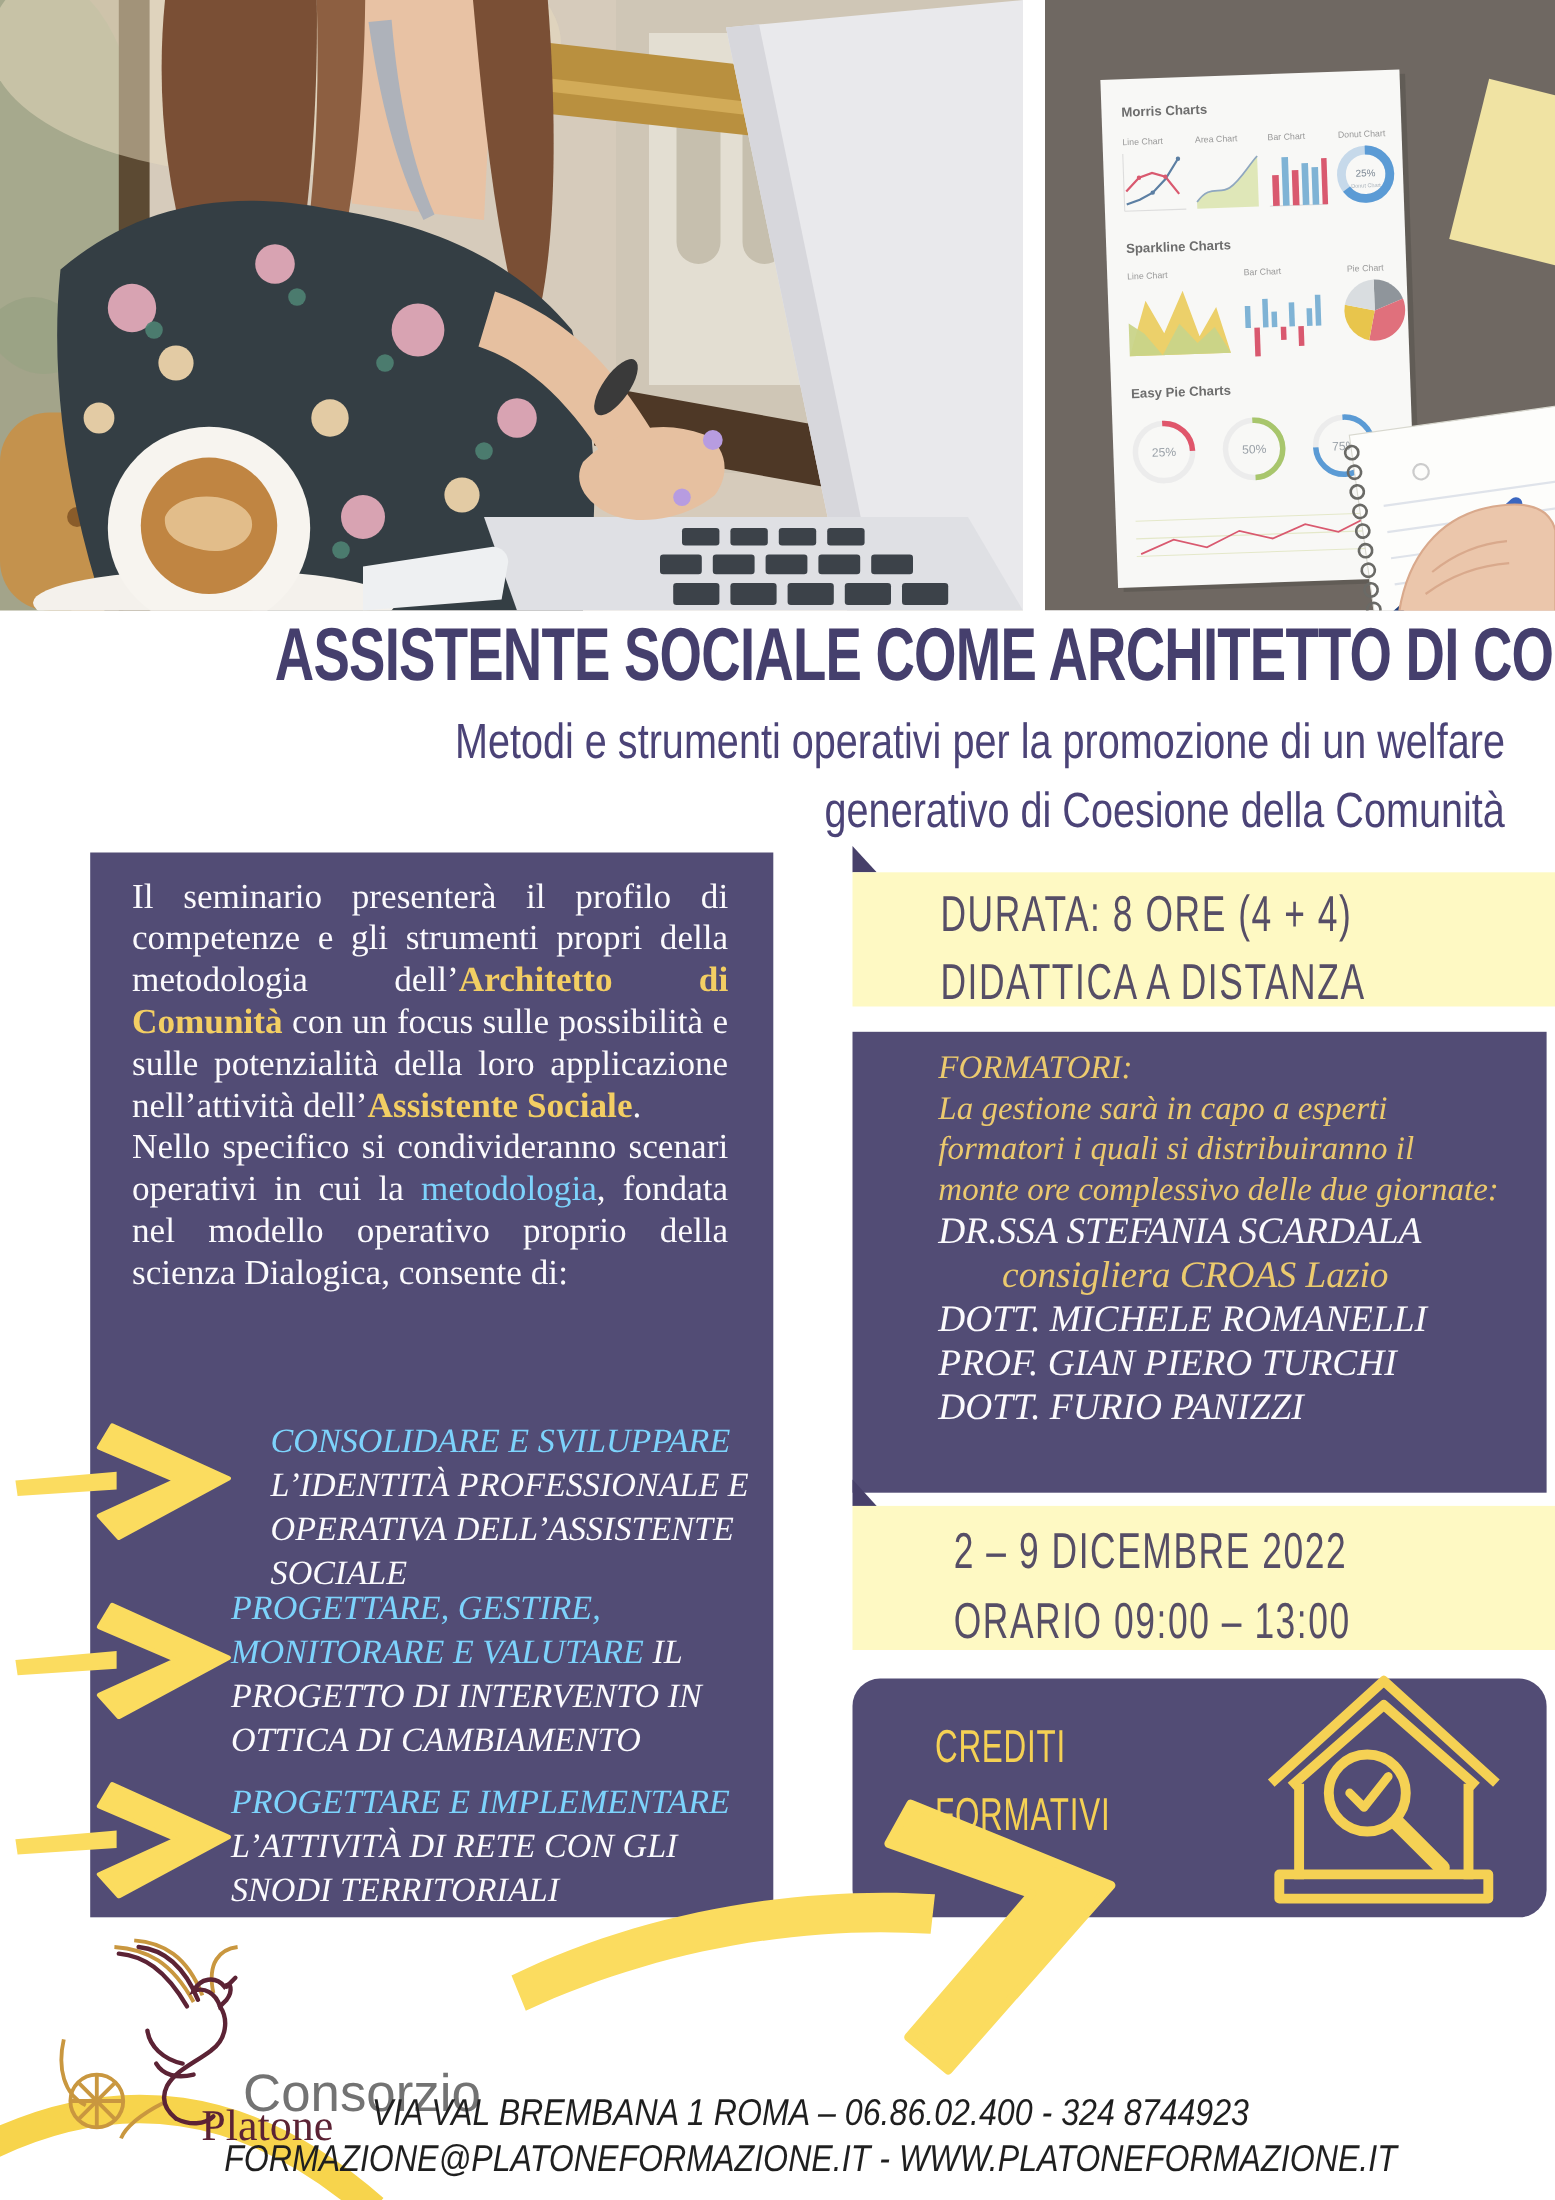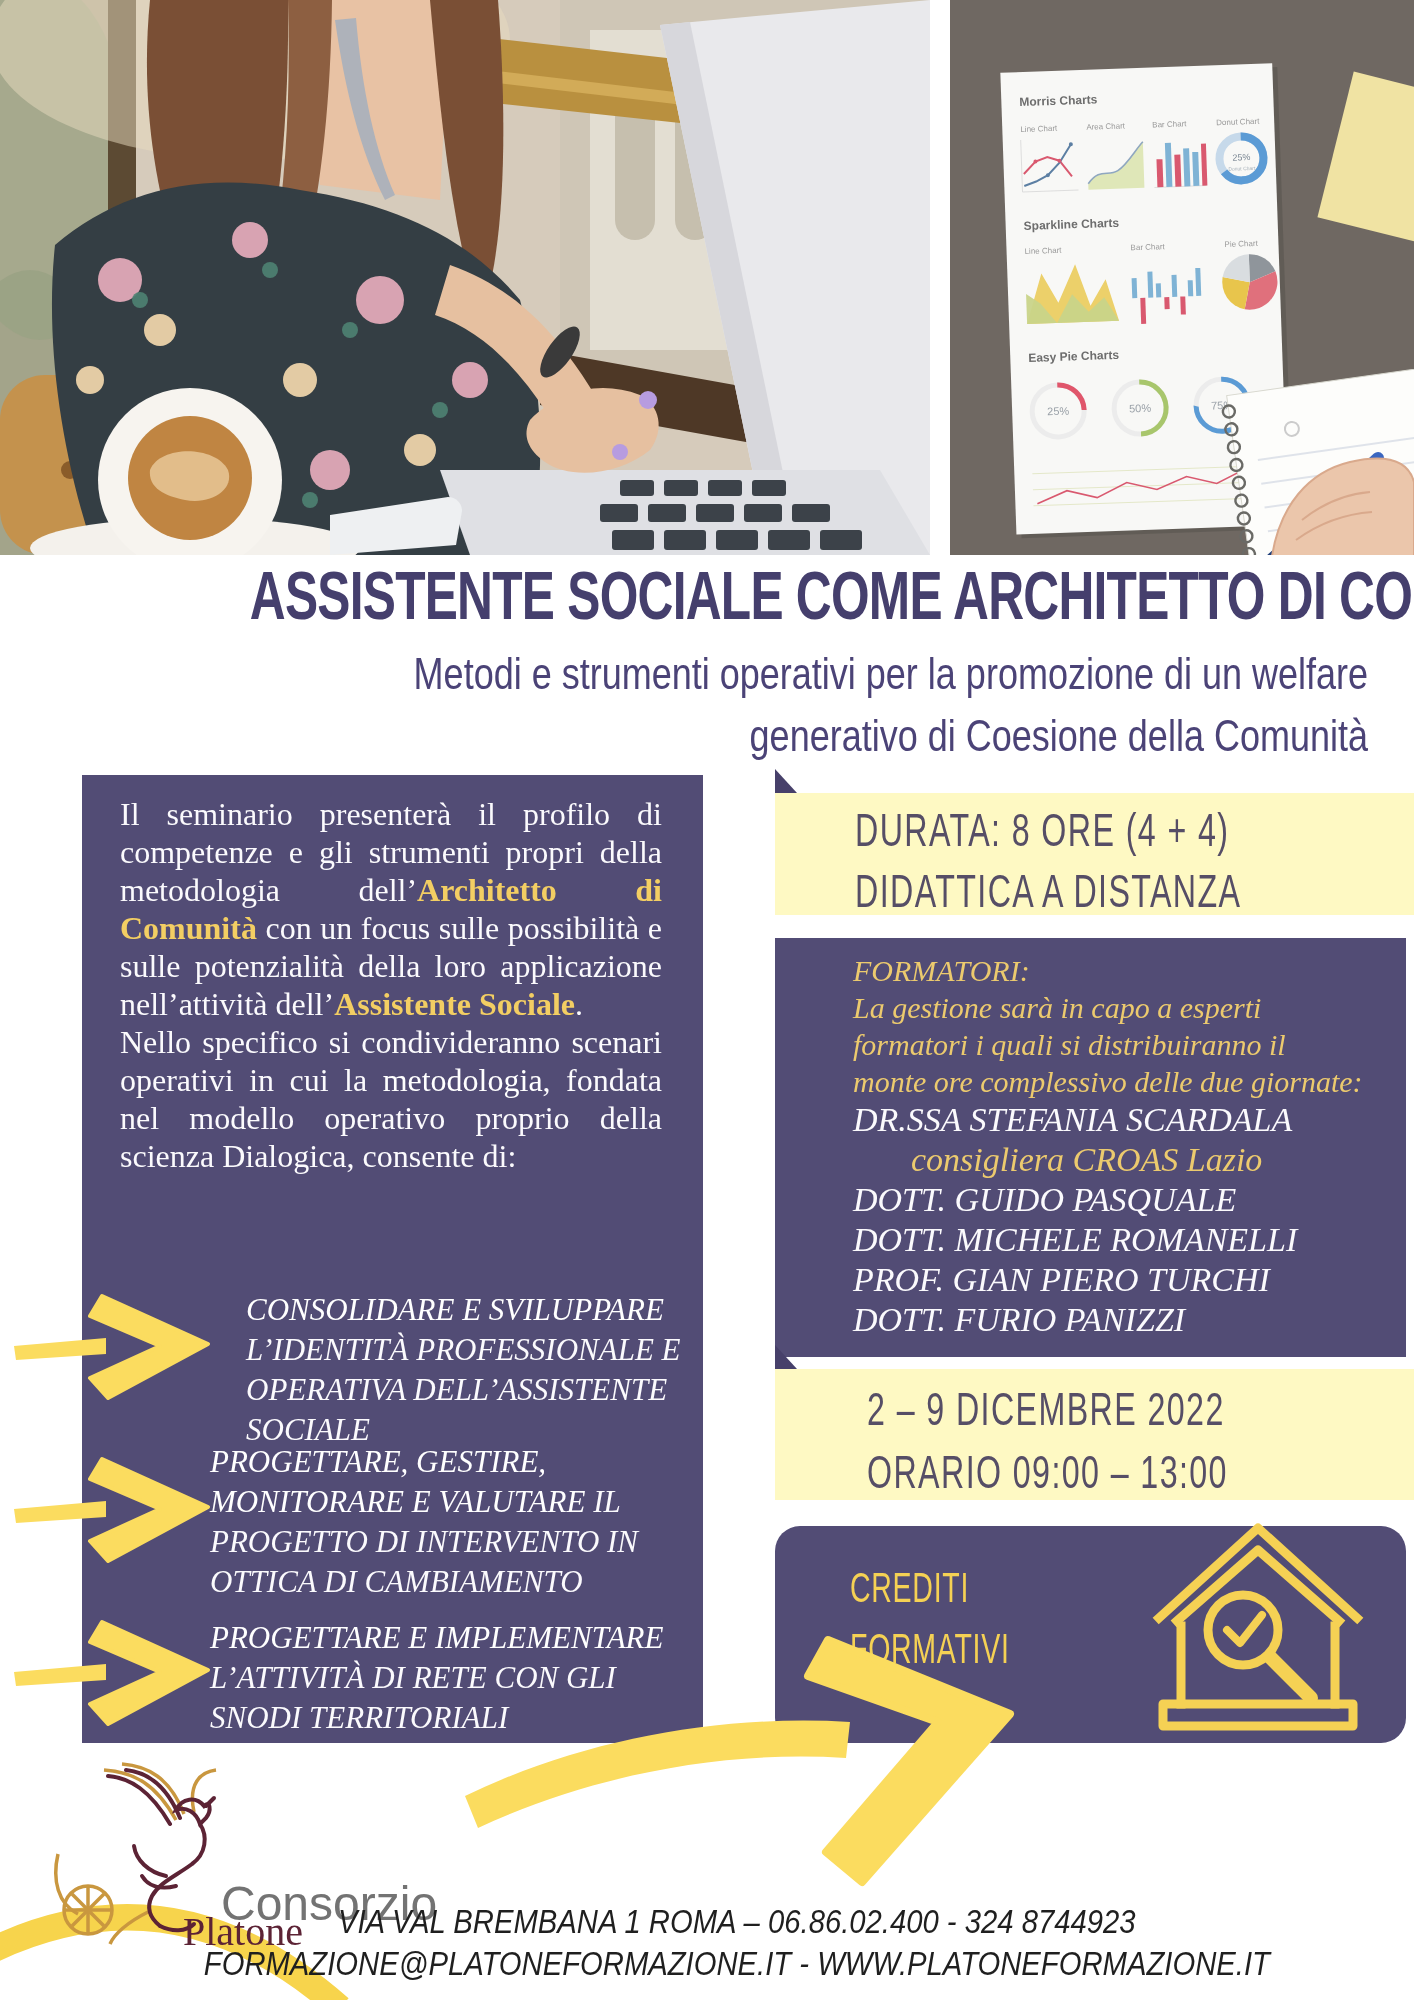--- a/index.html
+++ b/index.html
@@ -20,21 +20,21 @@
                  transform-origin:right center;}
   
   .box-purple{background:#524c75;}
   .ybox{background:#fef9c3;}
   .fold{width:0;height:0;border-bottom:24px solid #47406a;border-right:22px solid transparent;}
   
   .seminar{left:82px;top:775px;width:621px;height:968px;}
   .seminar-par{position:absolute;left:38px;top:20px;width:542px;font-size:32px;line-height:38px;
                color:#fbfafd;text-align:justify;}
   .hl-bold{color:#f3ce63;font-weight:bold;}
-  .hl{color:#ffffff;}
+  .hl{color:#7dd3fc;}
   .bullet{position:absolute;left:128px;width:468px;font-style:italic;font-size:31px;
           line-height:40px;color:#fbfafd;}
   .bullet .hl{font-style:italic;}
   
   .durata-box{left:775px;top:793px;width:639px;height:122px;}
   .durata-text{position:absolute;left:80px;top:12px;line-height:50px;}
   .geo{font-size:46px;color:#564e66;letter-spacing:2px;transform:scaleX(.7);}
   .formatori-box{left:775px;top:938px;width:631px;height:419px;}
   .formatori-inner{position:absolute;left:78px;top:14px;width:512px;font-style:italic;}
   .form-head{font-size:30px;line-height:37px;color:#ecca6e;}
@@ -323,21 +323,20 @@
       <div><span class="cond geo">DIDATTICA A DISTANZA</span></div>
     </div>
   </div>
 
   <div class="abs box-purple formatori-box">
     <div class="formatori-inner">
       <div class="form-head">FORMATORI:</div>
       <div class="form-intro">La gestione sarà in capo a esperti formatori i quali si distribuiranno il monte ore complessivo delle due giornate:</div>
       <div class="form-name">DR.SSA STEFANIA SCARDALA</div>
       <div class="form-name yellow">consigliera CROAS Lazio</div>
-      <div class="form-name">DOTT. GUIDO PASQUALE</div>
       <div class="form-name">DOTT. MICHELE ROMANELLI</div>
       <div class="form-name">PROF. GIAN PIERO TURCHI</div>
       <div class="form-name">DOTT. FURIO PANIZZI</div>
     </div>
   </div>
 
   <div class="abs fold" style="left:775px;top:1345px;"></div>
   <div class="abs ybox date-box">
     <div class="date-text">
       <div><span class="cond geo">2 – 9  DICEMBRE 2022</span></div>

